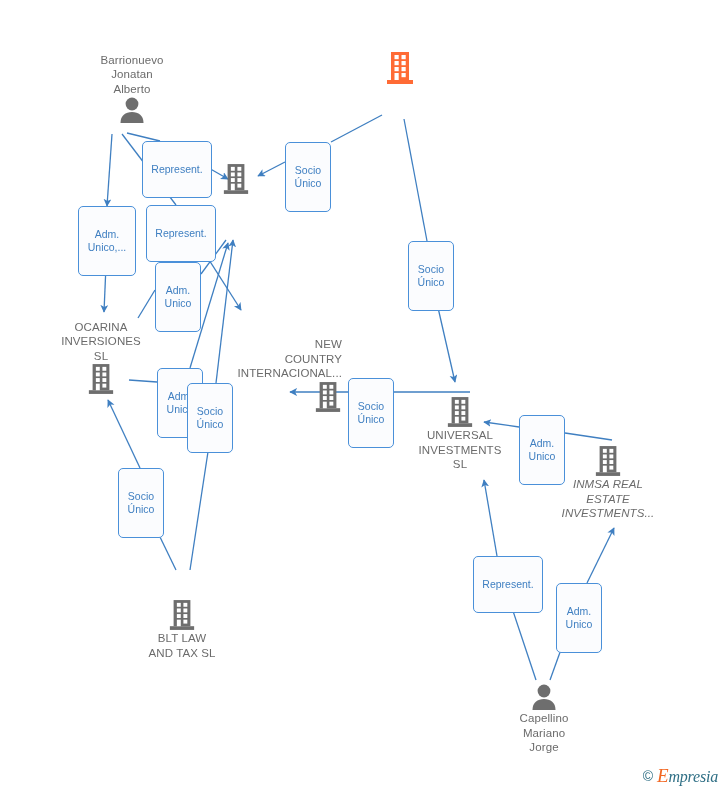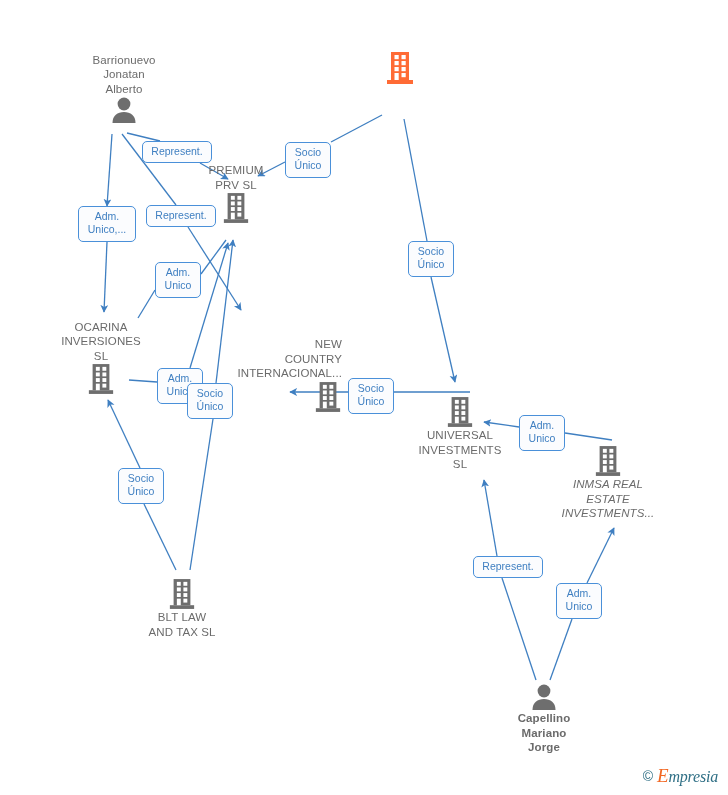--- a/index.html
+++ b/index.html
@@ -54,21 +54,21 @@
     margin-bottom: 2px;
   }
   .edge-label {
     position: absolute;
     background: #fbfcfe;
     border: 1px solid #4a90d9;
     border-radius: 5px;
     color: #3f7fc1;
     font-size: 10.5px;
     line-height: 13px;
-    padding: 3px 6px;
+    padding: 21px 6px;
     text-align: center;
     white-space: pre-line;
     box-sizing: border-box;
   }
   .watermark {
     position: absolute;
     right: 10px;
     bottom: 8px;
     display: flex;
     align-items: center;
@@ -165,32 +165,30 @@
             <rect x="9.5" y="4" width="4.2" height="4.2" fill="#ffffff"></rect>
             <rect x="16.5" y="4" width="4.2" height="4.2" fill="#ffffff"></rect>
             <rect x="9.5" y="10" width="4.2" height="4.2" fill="#ffffff"></rect>
             <rect x="16.5" y="10" width="4.2" height="4.2" fill="#ffffff"></rect>
             <rect x="9.5" y="16" width="4.2" height="4.2" fill="#ffffff"></rect>
             <rect x="16.5" y="16" width="4.2" height="4.2" fill="#ffffff"></rect>
             <rect x="9.5" y="22" width="4.2" height="7" fill="#ffffff"></rect>
             <rect x="16.5" y="22" width="4.2" height="4.2" fill="#ffffff"></rect>
           </svg></span>
       </div>
-      <div class="node above" style="left: 124px; top: 52.5px;">
+      <div class="node above" style="left: 132px; top: 52.5px;">
         <div class="node-label">Barrionuevo
 Jonatan
 Alberto</div>
         <span class="icon-wrap"><svg width="26" height="28" viewBox="0 0 26 28">
             <circle cx="13" cy="8" r="6.4" fill="#6e6e6e"></circle>
             <path d="M 1.5 27 C 1.5 19.5 6.5 16 13 16 C 19.5 16 24.5 19.5 24.5 27 Z" fill="#6e6e6e"></path>
           </svg></span>
       </div>
       <div class="node above" style="left: 236px; top: 163px;">
-        <div class="node-label">PREMIUM
-PRV  SL</div>
         <span class="icon-wrap"><svg width="28" height="32" viewBox="0 0 30 34">
             <rect x="6" y="1" width="18" height="28" fill="#6e6e6e"></rect>
             <rect x="2" y="29" width="26" height="4" fill="#6e6e6e"></rect>
             <rect x="9.5" y="4" width="4.2" height="4.2" fill="#ffffff"></rect>
             <rect x="16.5" y="4" width="4.2" height="4.2" fill="#ffffff"></rect>
             <rect x="9.5" y="10" width="4.2" height="4.2" fill="#ffffff"></rect>
             <rect x="16.5" y="10" width="4.2" height="4.2" fill="#ffffff"></rect>
             <rect x="9.5" y="16" width="4.2" height="4.2" fill="#ffffff"></rect>
             <rect x="16.5" y="16" width="4.2" height="4.2" fill="#ffffff"></rect>
             <rect x="9.5" y="22" width="4.2" height="7" fill="#ffffff"></rect>
@@ -258,37 +256,37 @@
             <rect x="16.5" y="10" width="4.2" height="4.2" fill="#ffffff"></rect>
             <rect x="9.5" y="16" width="4.2" height="4.2" fill="#ffffff"></rect>
             <rect x="16.5" y="16" width="4.2" height="4.2" fill="#ffffff"></rect>
             <rect x="9.5" y="22" width="4.2" height="7" fill="#ffffff"></rect>
             <rect x="16.5" y="22" width="4.2" height="4.2" fill="#ffffff"></rect>
           </svg></span>
         <div class="node-label">INMSA REAL
 ESTATE
 INVESTMENTS...</div>
       </div>
-      <div class="node below" style="left: 182px; top: 575px;">
+      <div class="node below" style="left: 182px; top: 596px;">
         <span class="icon-wrap"><svg width="28" height="32" viewBox="0 0 30 34">
             <rect x="6" y="1" width="18" height="28" fill="#6e6e6e"></rect>
             <rect x="2" y="29" width="26" height="4" fill="#6e6e6e"></rect>
             <rect x="9.5" y="4" width="4.2" height="4.2" fill="#ffffff"></rect>
             <rect x="16.5" y="4" width="4.2" height="4.2" fill="#ffffff"></rect>
             <rect x="9.5" y="10" width="4.2" height="4.2" fill="#ffffff"></rect>
             <rect x="16.5" y="10" width="4.2" height="4.2" fill="#ffffff"></rect>
             <rect x="9.5" y="16" width="4.2" height="4.2" fill="#ffffff"></rect>
             <rect x="16.5" y="16" width="4.2" height="4.2" fill="#ffffff"></rect>
             <rect x="9.5" y="22" width="4.2" height="7" fill="#ffffff"></rect>
             <rect x="16.5" y="22" width="4.2" height="4.2" fill="#ffffff"></rect>
           </svg></span>
         <div class="node-label">BLT LAW
 AND TAX  SL</div>
       </div>
-      <div class="node below" style="left: 544px; top: 680px; font-weight: bold;">
+      <div class="node below" style="left: 544px; top: 680px;">
         <span class="icon-wrap"><svg width="26" height="28" viewBox="0 0 26 28">
             <circle cx="13" cy="8" r="6.4" fill="#6e6e6e"></circle>
             <path d="M 1.5 27 C 1.5 19.5 6.5 16 13 16 C 19.5 16 24.5 19.5 24.5 27 Z" fill="#6e6e6e"></path>
           </svg></span>
         <div class="node-label">Capellino
 Mariano
 Jorge</div>
       </div>
     </div>
 

